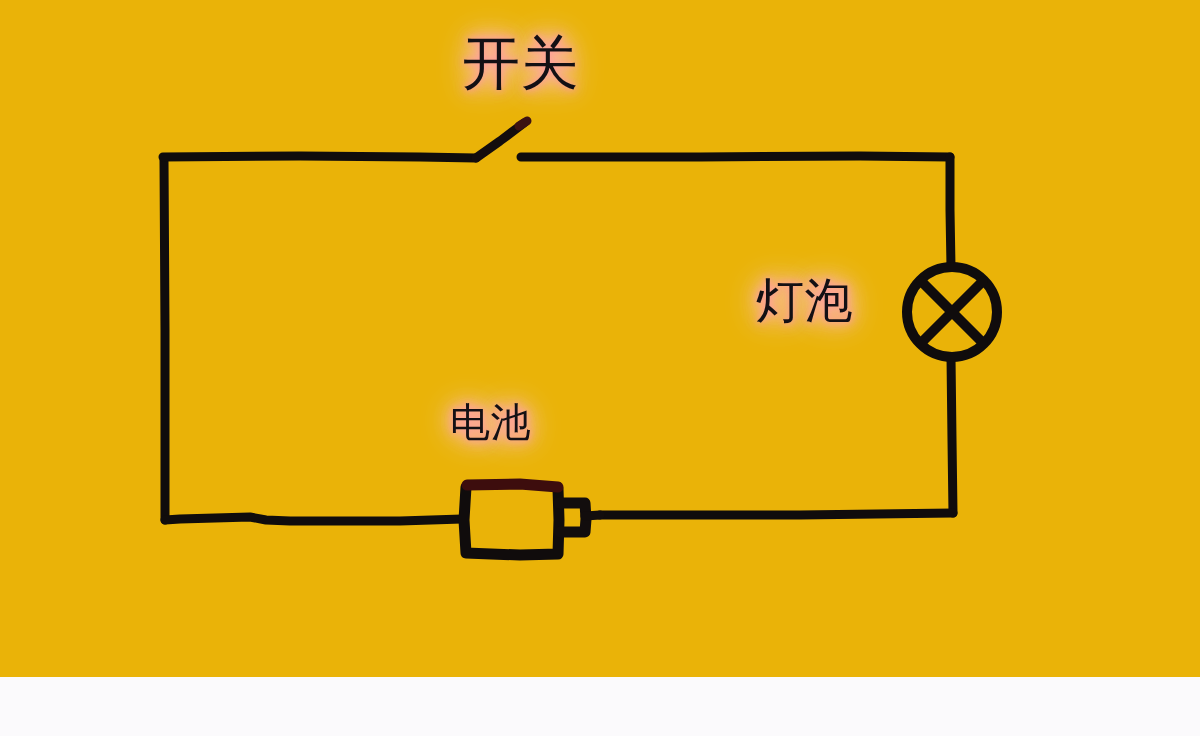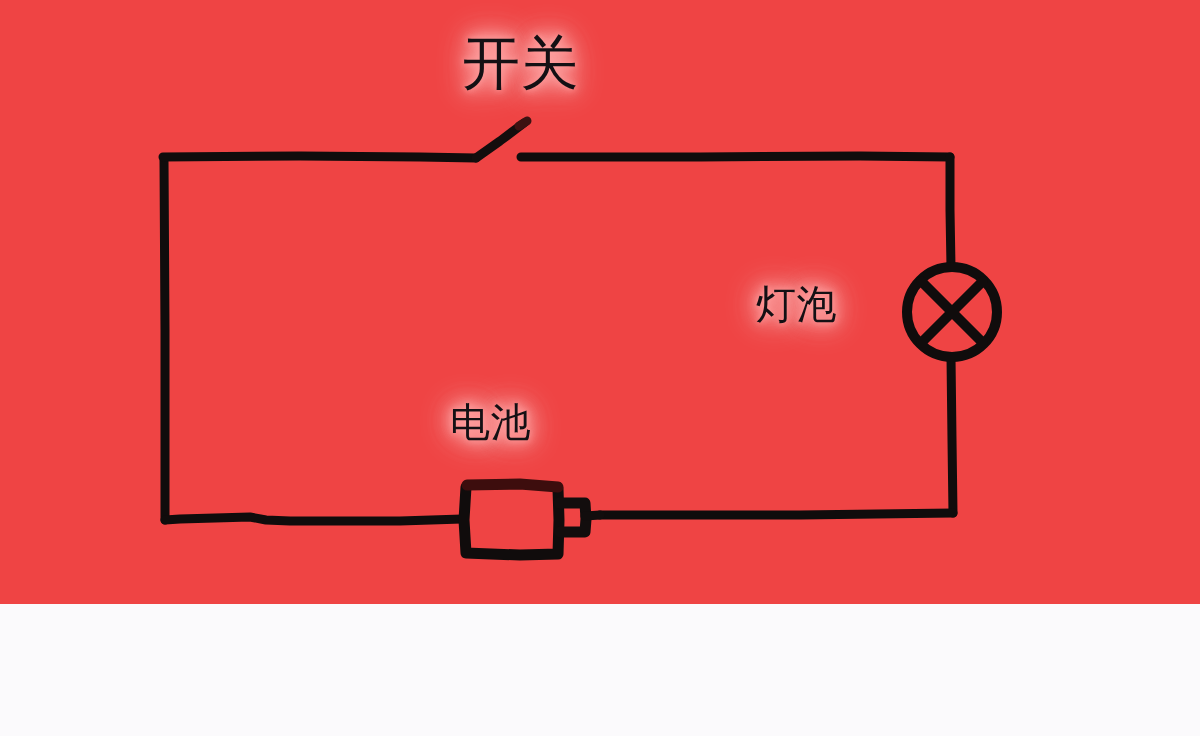--- a/index.html
+++ b/index.html
@@ -10,22 +10,22 @@
   body {
     width: 1200px;
     height: 736px;
     background: #fbfafc;
     font-family: "DejaVu Sans", "Liberation Sans", sans-serif;
     overflow: hidden;
   }
   #canvas {
     position: relative;
     width: 1200px;
-    height: 604px;
-    background: #ef4444;
+    height: 677px;
+    background: #eab308;
   }
   #diagram {
     position: absolute;
     left: 0;
     top: 0;
     width: 1200px;
     height: 736px;
   }
   .label {
     position: absolute;
@@ -41,22 +41,22 @@
       0 0 26px #ffc9c9,
       0 0 34px #ffdddd;
   }
   #label-switch {
     left: 462px;
     top: 34px;
     font-size: 58px;
   }
   #label-lamp {
     left: 756px;
-    top: 284px;
-    font-size: 40px;
+    top: 276px;
+    font-size: 48px;
   }
   #label-battery {
     left: 450px;
     top: 402px;
     font-size: 40px;
   }
 </style>
 </head>
 <body>
 

